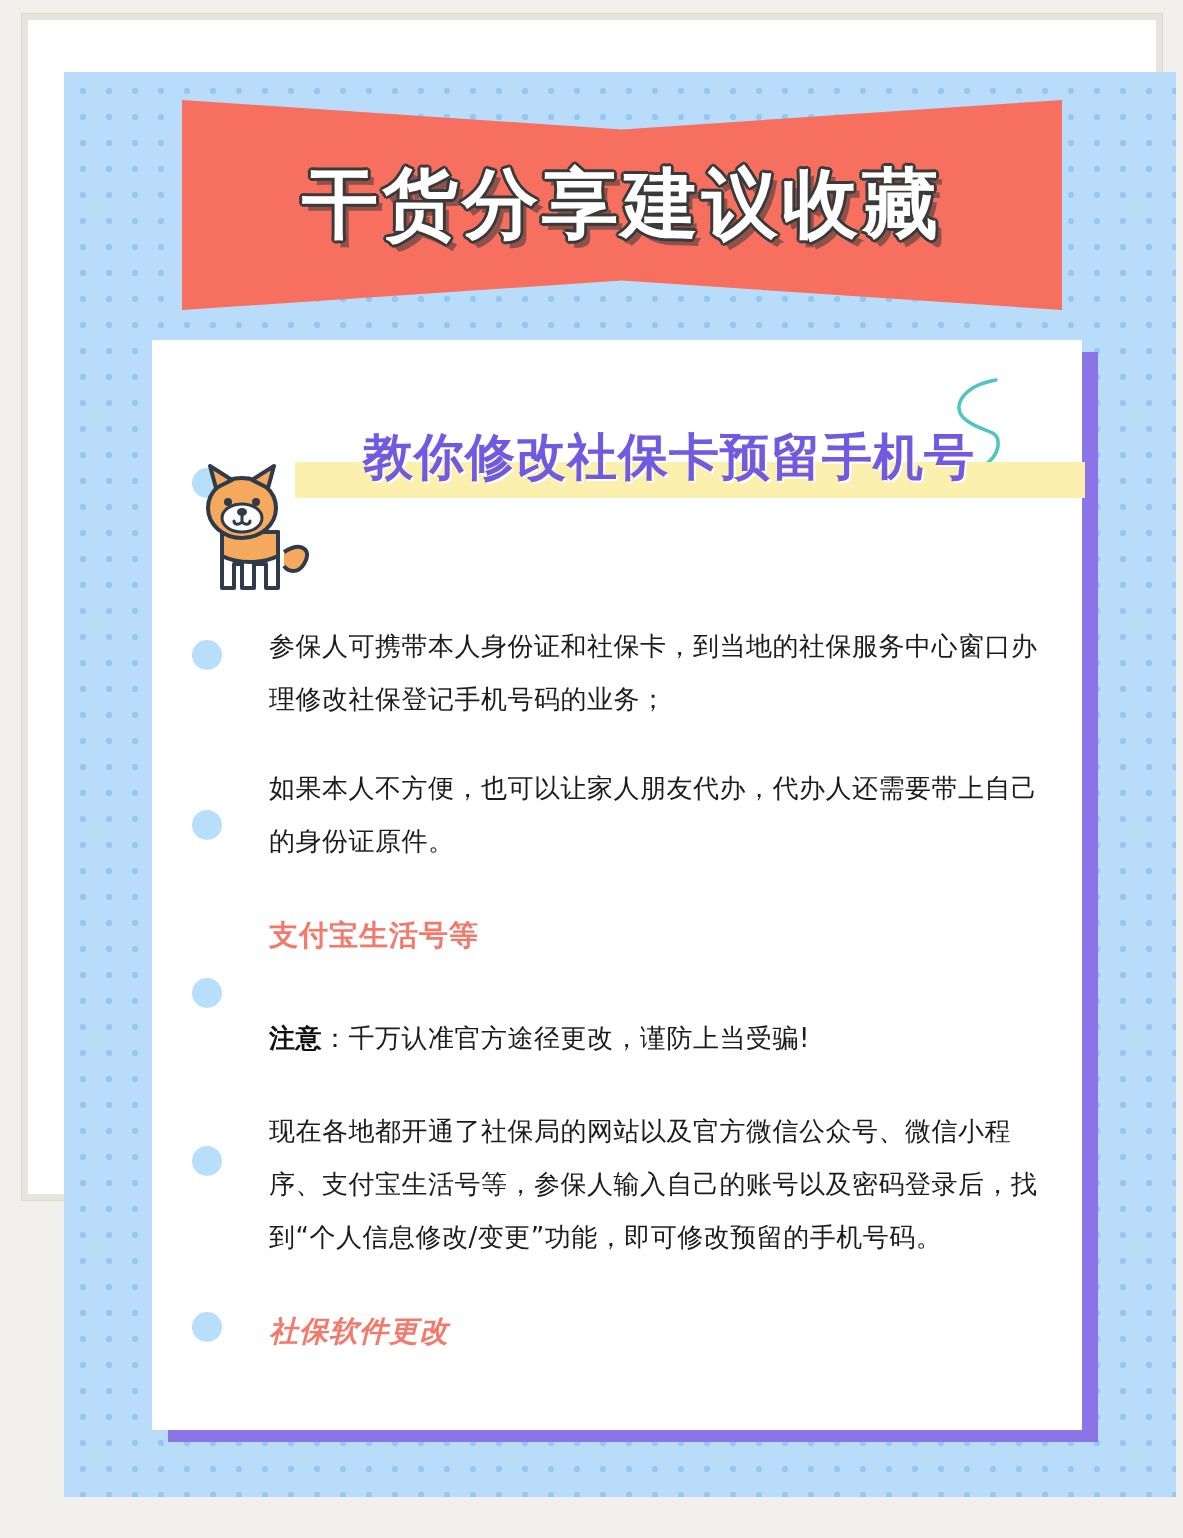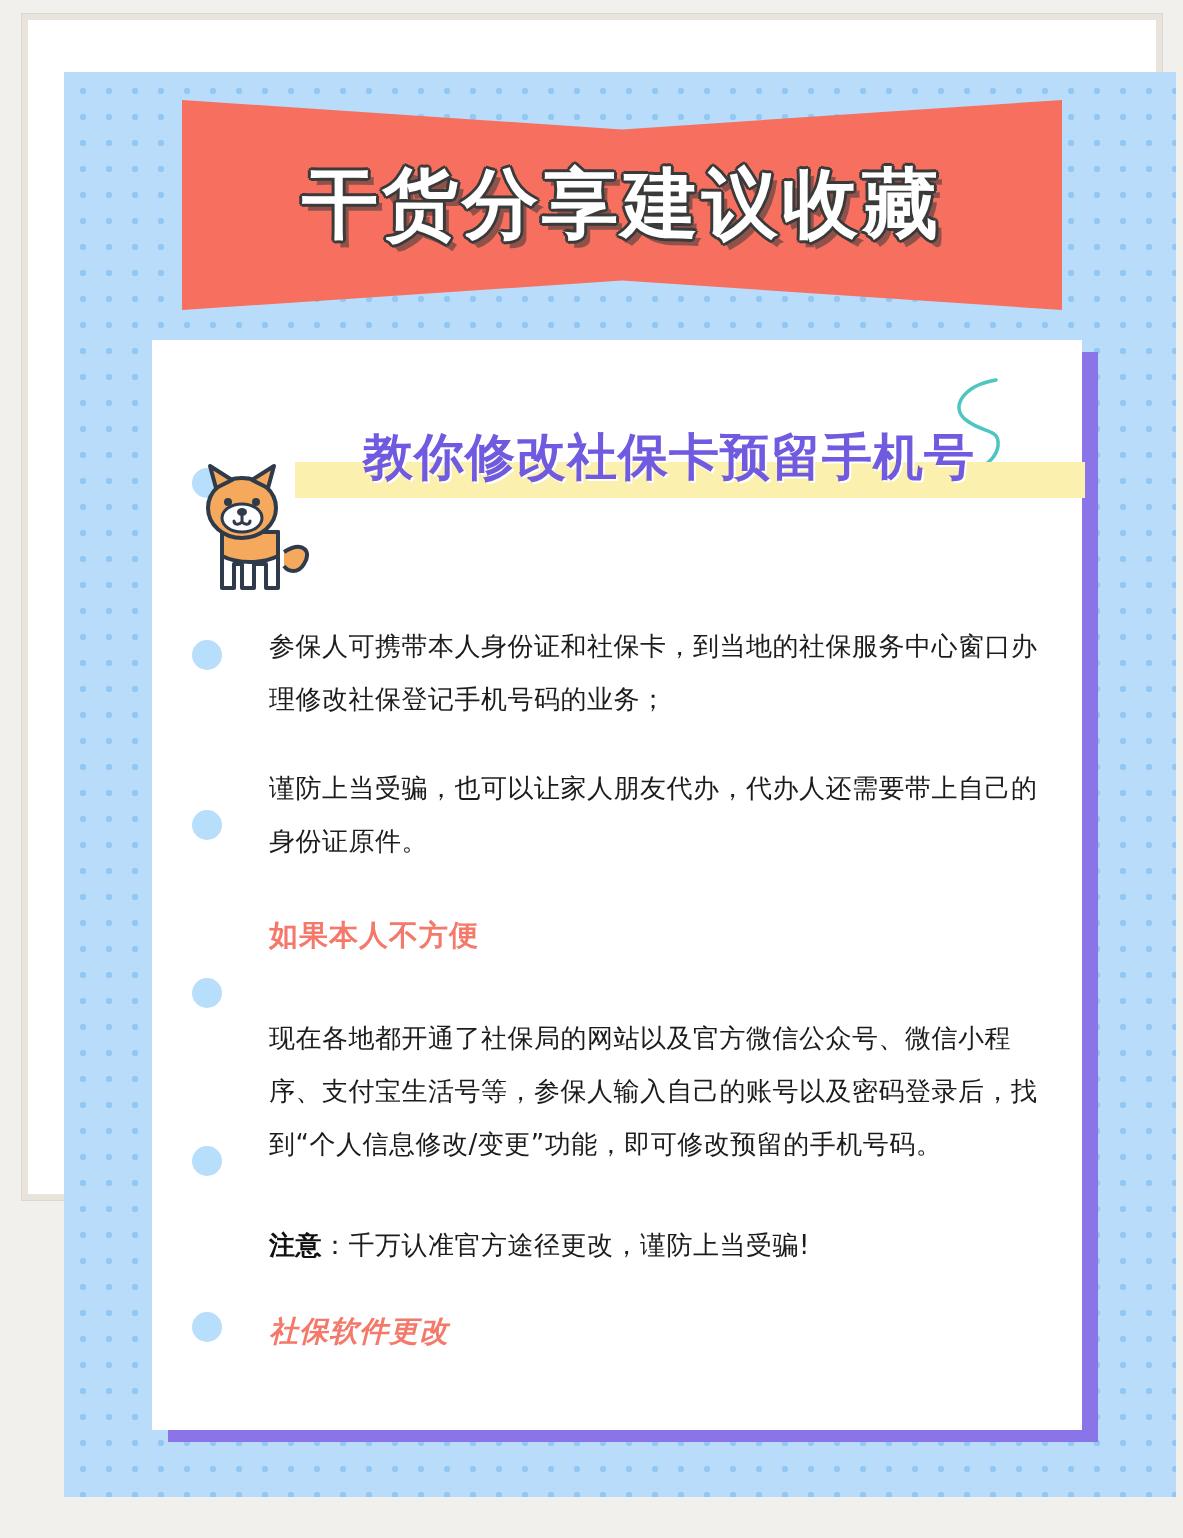--- a/index.html
+++ b/index.html
@@ -247,22 +247,22 @@
         </svg>
       </div>
 
       <div class="headline-wrap">
         <div class="highlight-bar"></div>
         <div class="headline">教你修改社保卡预留手机号</div>
       </div>
 
       <div class="body-area">
         <p class="para">参保人可携带本人身份证和社保卡，到当地的社保服务中心窗口办理修改社保登记手机号码的业务；</p>
-        <p class="para gap-lg">谨防上当受骗，也可以让家人朋友代办，代办人还需要带上自己的身份证原件。</p>
-        <p class="subhead">如果本人不方便</p>
+        <p class="para gap-lg">如果本人不方便，也可以让家人朋友代办，代办人还需要带上自己的身份证原件。</p>
+        <p class="subhead">支付宝生活号等</p>
+        <p class="para note"><b>注意</b><span>：千万认准官方途径更改，谨防上当受骗!</span></p>
         <p class="para gap-lg">现在各地都开通了社保局的网站以及官方微信公众号、微信小程序、支付宝生活号等，参保人输入自己的账号以及密码登录后，找到“个人信息修改/变更”功能，即可修改预留的手机号码。</p>
-        <p class="para note"><b>注意</b><span>：千万认准官方途径更改，谨防上当受骗!</span></p>
         <p class="subhead tight">社保软件更改</p>
       </div>
 
     </div>
   </div>
 </div>
 
 </body></html>

